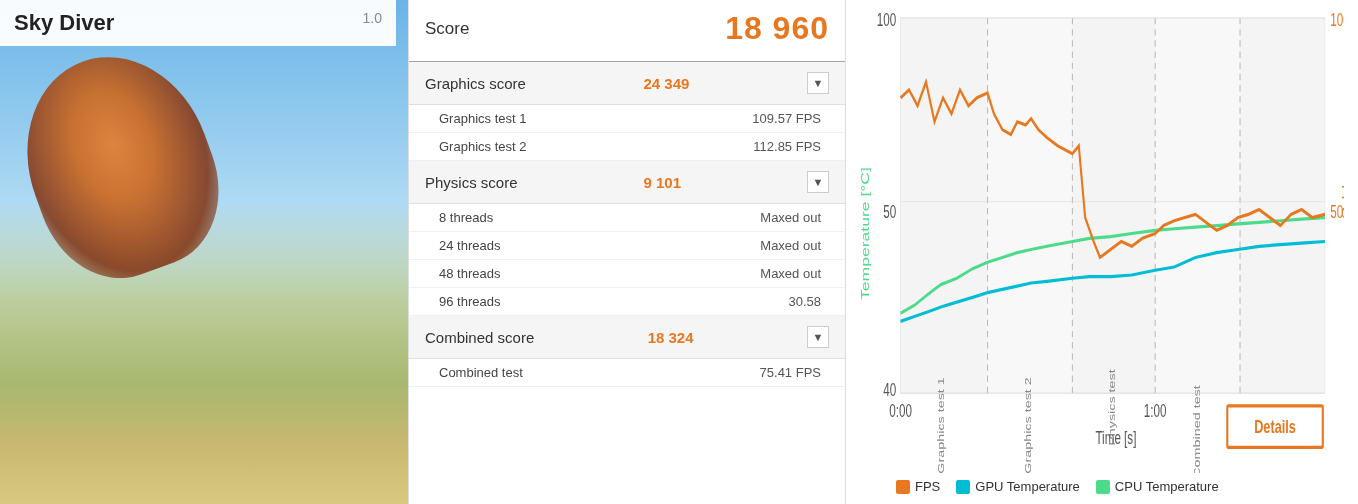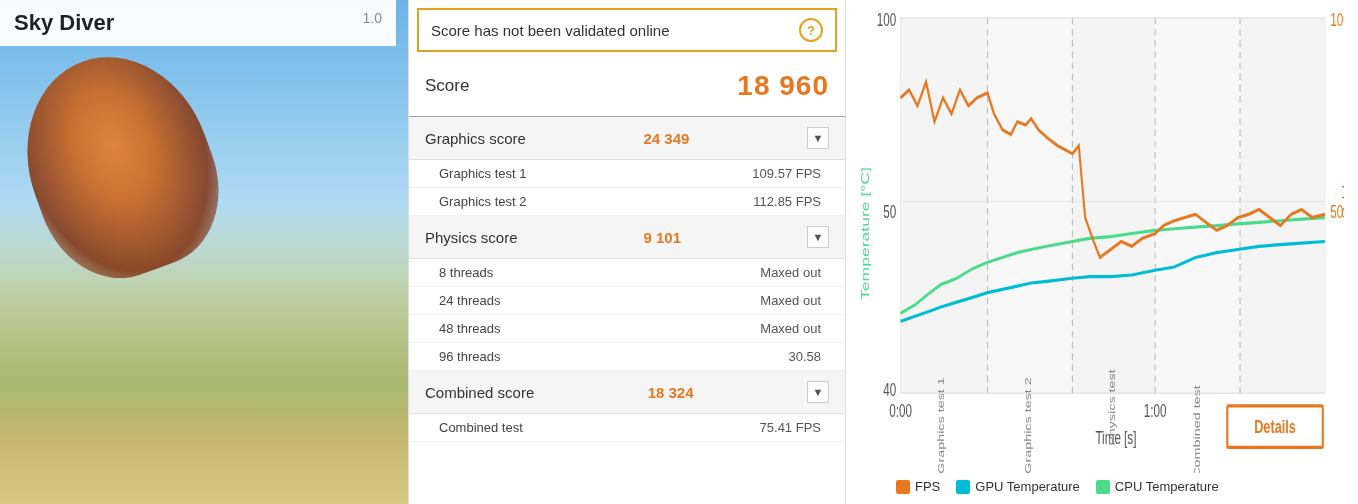--- a/index.html
+++ b/index.html
@@ -116,21 +116,21 @@
       justify-content: space-between;
       align-items: center;
       padding: 10px 16px 14px 16px;
       border-bottom: 1px solid #a3a3a3;
     }
     .score-row .score-label {
       font-size: 17px;
       color: #333;
     }
     .score-row .score-value {
-      font-size: 28px;
+      font-size: 32px;
       font-weight: bold;
       color: #e87820;
       letter-spacing: 1px;
     }
 
     .section-header {
       display: flex;
       justify-content: space-between;
       align-items: center;
       padding: 10px 16px;
@@ -225,24 +225,20 @@
     <span class="version">1.0</span>
   </div>
 
   <div class="sky-image">
     <div class="wingsuit-figure"></div>
   </div>
 </div>
 
 <div class="middle-panel">
 
-  <div class="validation-bar">
-    <span class="val-text">Score has not been validated online</span>
-    <div class="help-btn">?</div>
-  </div>
 
   <div class="score-row">
     <span class="score-label">Score</span>
     <span class="score-value">18 960</span>
   </div>
 
   <div class="section-header">
     <span class="section-label">Graphics score</span>
     <span class="section-score">24 349</span>
     <div class="collapse-btn">▼</div>

